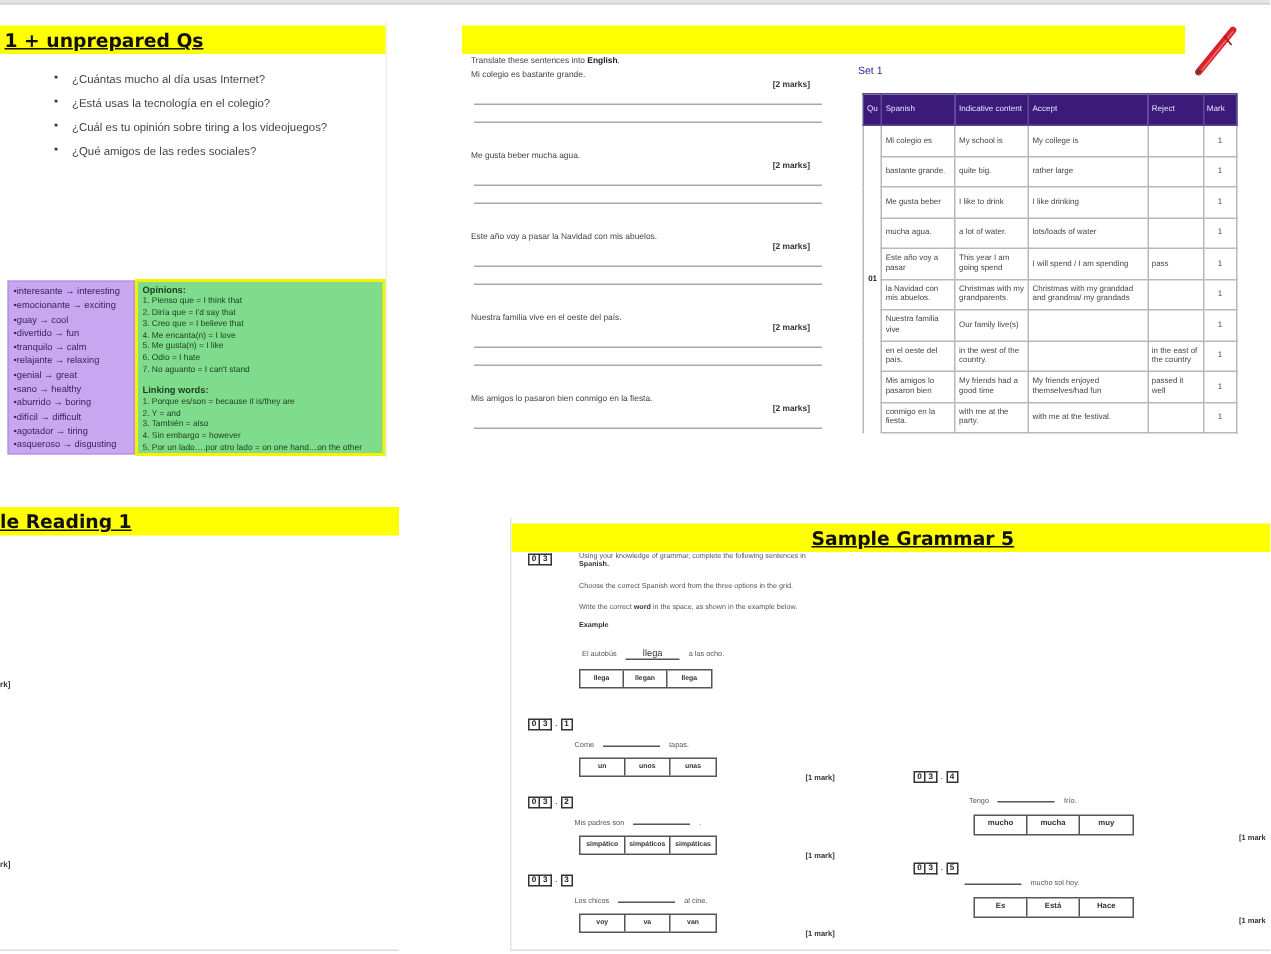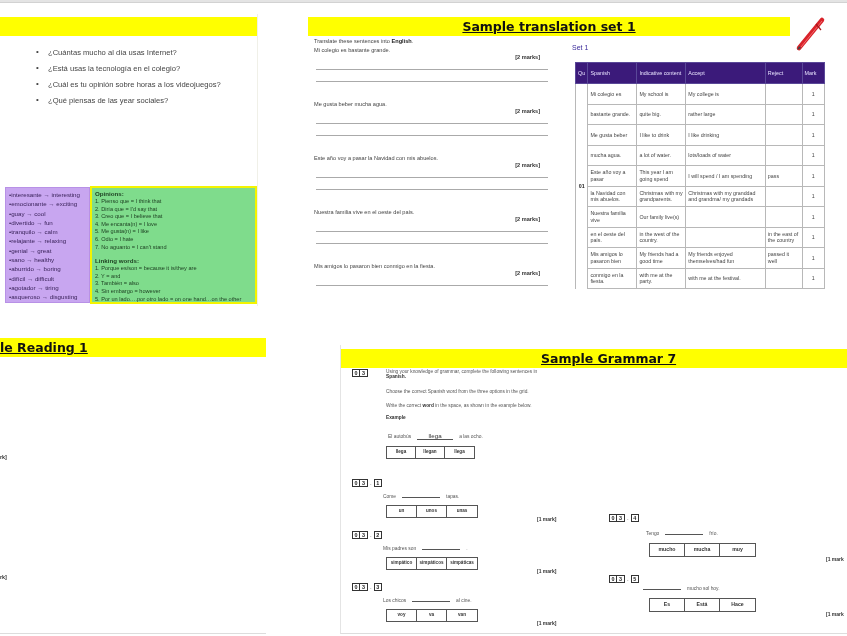--- a/index.html
+++ b/index.html
@@ -72,25 +72,26 @@
   .opts.big span { width: 35px; height: 12px; font-size: 5.2px; line-height: 11px; }
   .gmark { position: absolute; font-size: 5px; font-weight: bold; color: #333; white-space: nowrap; }
 </style>
 </head>
 <body>
 
 <div class="topline"></div>
 
 <div class="slide" id="s1">
   <div class="title-bar"></div>
+  <div class="title-text">1 + unprepared Qs</div>
   <ul class="qlist">
     <li>¿Cuántas mucho al día usas Internet?</li>
     <li>¿Está usas la tecnología en el colegio?</li>
-    <li>¿Cuál es tu opinión sobre horas a los videojuegos?</li>
-    <li>¿Qué piensas de las year sociales?</li>
+    <li>¿Cuál es tu opinión sobre tiring a los videojuegos?</li>
+    <li>¿Qué amigos de las redes sociales?</li>
   </ul>
   <div class="vocab">
     <div>•interesante → interesting</div>
     <div>•emocionante → exciting</div>
     <div>•guay → cool</div>
     <div>•divertido → fun</div>
     <div>•tranquilo → calm</div>
     <div>•relajante → relaxing</div>
     <div>•genial → great</div>
     <div>•sano → healthy</div>
@@ -113,21 +114,20 @@
     <div class="it">1.  Porque es/son = because it is/they are</div>
     <div class="it">2.  Y = and</div>
     <div class="it">3.  También = also</div>
     <div class="it">4.  Sin embargo = however</div>
     <div class="it">5.  Por un lado….por otro lado = on one hand…on the other</div>
   </div>
 </div>
 
 <div class="slide" id="s2">
   <div class="title-bar"></div>
-  <div class="title-text">Sample translation set 1</div>
 
   <svg class="pen" viewBox="0 0 40 40">
     <line x1="11" y1="34" x2="34" y2="6" stroke="#d9232a" stroke-width="4.5" stroke-linecap="round"></line>
     <line x1="13" y1="33" x2="34" y2="7" stroke="#f2696e" stroke-width="1"></line>
     <line x1="28" y1="10" x2="33" y2="16" stroke="#a8161b" stroke-width="1.2"></line>
     <polygon points="9,36 11,32 13,34" fill="#444"></polygon>
   </svg>
 
   <div class="trans">
     <div class="intro"><span>Translate these sentences into </span><b>English</b><span>.</span></div>
@@ -261,21 +261,21 @@
 
 <div class="slide" id="s3">
   <div class="title-bar"></div>
   <div class="title-text">le Reading 1</div>
   <div class="rk" style="top:120px">rk]</div>
   <div class="rk" style="top:240px">rk]</div>
 </div>
 
 <div class="slide" id="s4">
   <div class="title-bar"></div>
-  <div class="title-text">Sample Grammar 7</div>
+  <div class="title-text">Sample Grammar 5</div>
 
   <div class="qnum" style="left:11px; top:24px">
     <span class="qpair">
         <span class="qbox">0</span>
         <span class="qbox">3</span>
       </span>
   </div>
   <div class="gtext" style="left:45px; top:24px"><span>Using your knowledge of grammar, complete the following sentences in</span><br><b>Spanish</b><b>.</b></div>
   <div class="gtext" style="left:45px; top:44px">Choose the correct Spanish word from the three options in the grid.</div>
   <div class="gtext" style="left:45px; top:58px"><span>Write the correct </span><b>word</b><span> in the space, as shown in the example below.</span></div>

